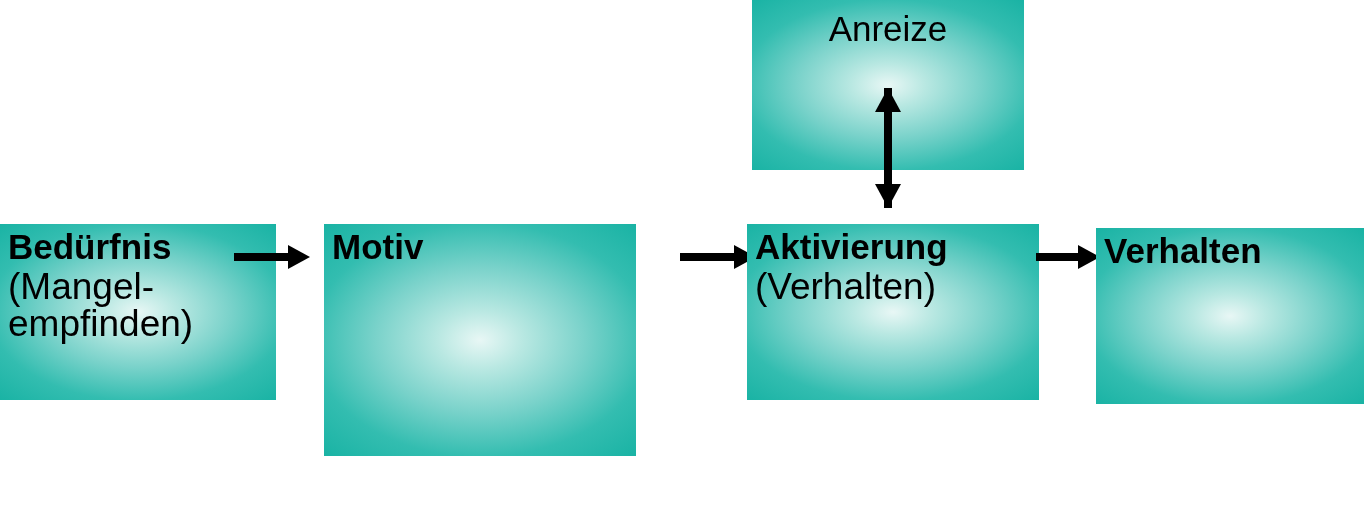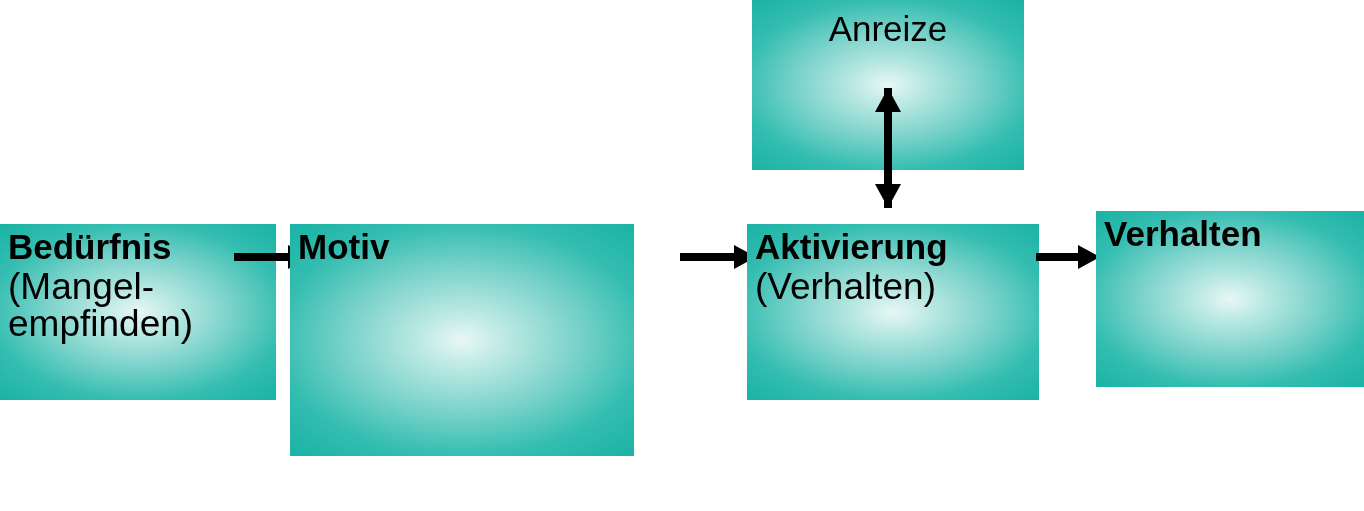--- a/index.html
+++ b/index.html
@@ -57,23 +57,23 @@
   }
   .plain-title {
     font-weight: normal;
     font-size: 35px;
     line-height: 42px;
     text-align: center;
     white-space: nowrap;
   }
   
   #node-beduerfnis { left: 0px;    top: 224px; width: 276px; height: 176px; }
-  #node-motiv      { left: 290px;  top: 224px; width: 344px; height: 232px; }
+  #node-motiv      { left: 324px;  top: 224px; width: 312px; height: 232px; }
   #node-aktivierung{ left: 747px;  top: 224px; width: 292px; height: 176px; }
-  #node-verhalten  { left: 1096px; top: 211px; width: 268px; height: 176px; }
+  #node-verhalten  { left: 1096px; top: 228px; width: 268px; height: 176px; }
   #node-anreize    { left: 752px;  top: 0px;   width: 272px; height: 170px; padding-left: 45px; }
 
   #node-anreize .node-text {
     left: 0; right: 0; top: 8px;
   }
   
   .arrow-h {
     position: absolute;
     height: 24px;
   }

